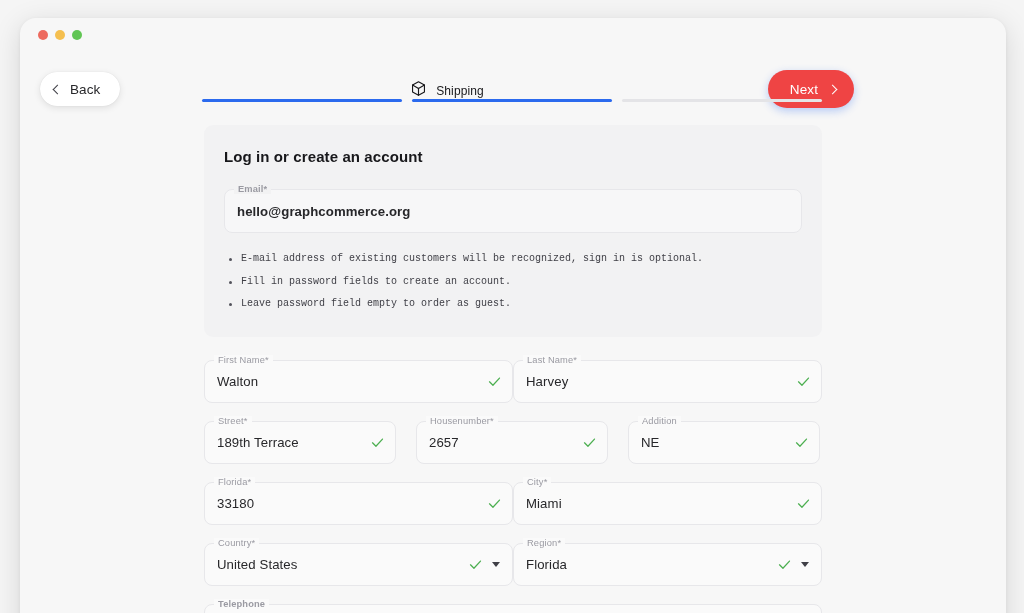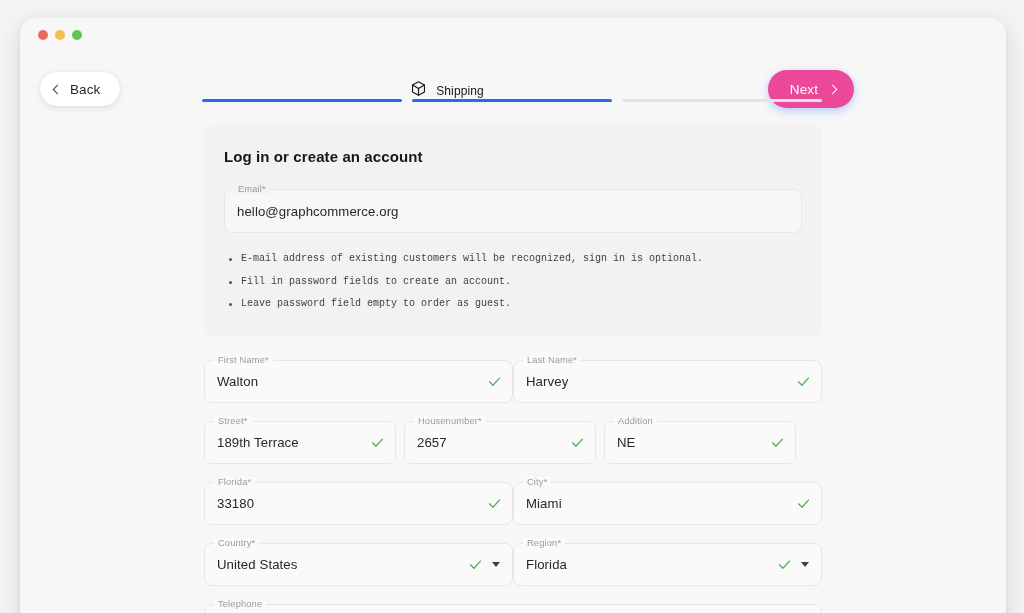--- a/index.html
+++ b/index.html
@@ -88,21 +88,21 @@
     color: #18181b;
     letter-spacing: .1px;
   }
 
   #next-button {
     position: absolute;
     right: 20px;
     top: 20px;
     height: 38px;
     padding: 0 18px 0 22px;
-    background: #ec4899;
+    background: #ef4444;
     border: none;
     border-radius: 19px;
     display: flex;
     align-items: center;
     gap: 11px;
     box-shadow: 0 3px 9px rgba(43,106,238,0.32);
     cursor: pointer;
   }
   #next-button .label {
     font-size: 13.5px;
@@ -198,21 +198,21 @@
   .field.on-grey .legend { background: #f2f2f3; }
   .field .legend .req { color: #9a9aa2; }
   .field .value {
     flex: 1;
     font-size: 13.2px;
     color: #27272a;
     letter-spacing: .1px;
     overflow: hidden;
     white-space: nowrap;
   }
-  .field.tall { height: 44px; }
+  .field.tall { height: 44px; font-weight: bold; }
 
   
   .check {
     flex: 0 0 auto;
     width: 15px; height: 15px;
     margin-left: 6px;
   }
   .caret {
     flex: 0 0 auto;
     width: 0; height: 0;
@@ -223,21 +223,21 @@
     border-top: 5px solid #3f3f46;
   }
 
   
   .row { display: flex; margin-top: 18px; }
   .row.first { margin-top: 23px; }
   .col { flex: 1; }
   .col.street  { flex: 0 0 192px; }
   .col.house   { flex: 0 0 192px; }
   .col.add     { flex: 0 0 192px; }
-  .row.addr { gap: 8px; }
+  .row.addr { gap: 20px; }
 </style>
 </head>
 <body>
 
 <div id="window-shell">
 
   <div id="traffic-lights">
     <span class="light red"></span>
     <span class="light yellow"></span>
     <span class="light green"></span>

